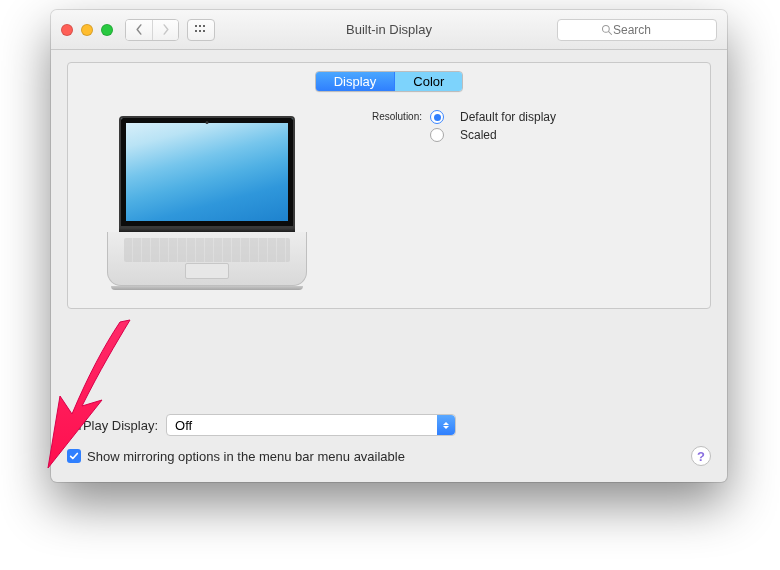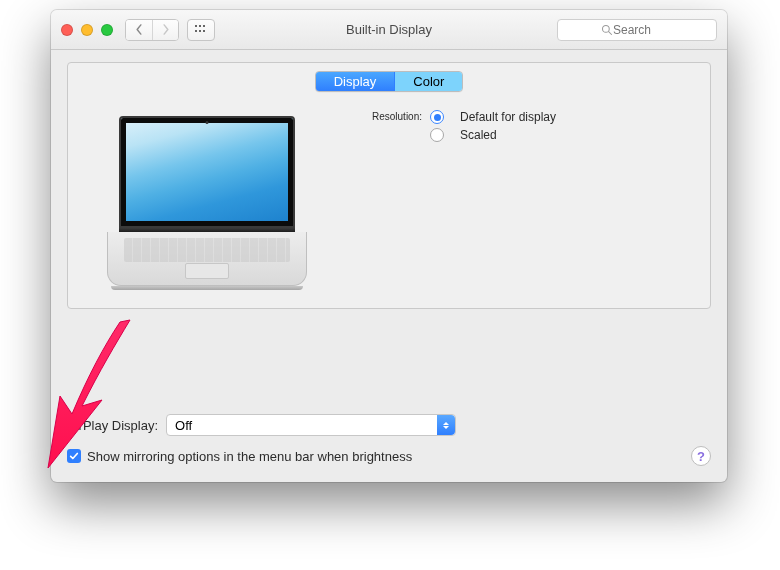--- a/index.html
+++ b/index.html
@@ -202,21 +202,21 @@
           <span class="cap"></span>
         </div>
       </div>
       <div class="foot">
         <div class="cbrow">
           <span class="cbox on">
             <svg viewBox="0 0 12 12">
                 <path d="M2 6.5 4.6 9 10 3" fill="none" stroke="#fff" stroke-width="2" stroke-linecap="round" stroke-linejoin="round"></path>
               </svg>
           </span>
-          <span>Show mirroring options in the menu bar when brightness</span>
+          <span>Show mirroring options in the menu bar menu available</span>
         </div>
         <div class="help">?</div>
       </div>
     </div>
   </div>
 </div>
 
 <svg class="arrow" viewBox="0 0 140 180">
   <defs>
     <linearGradient id="g" x1="0" y1="0" x2="0" y2="1">

